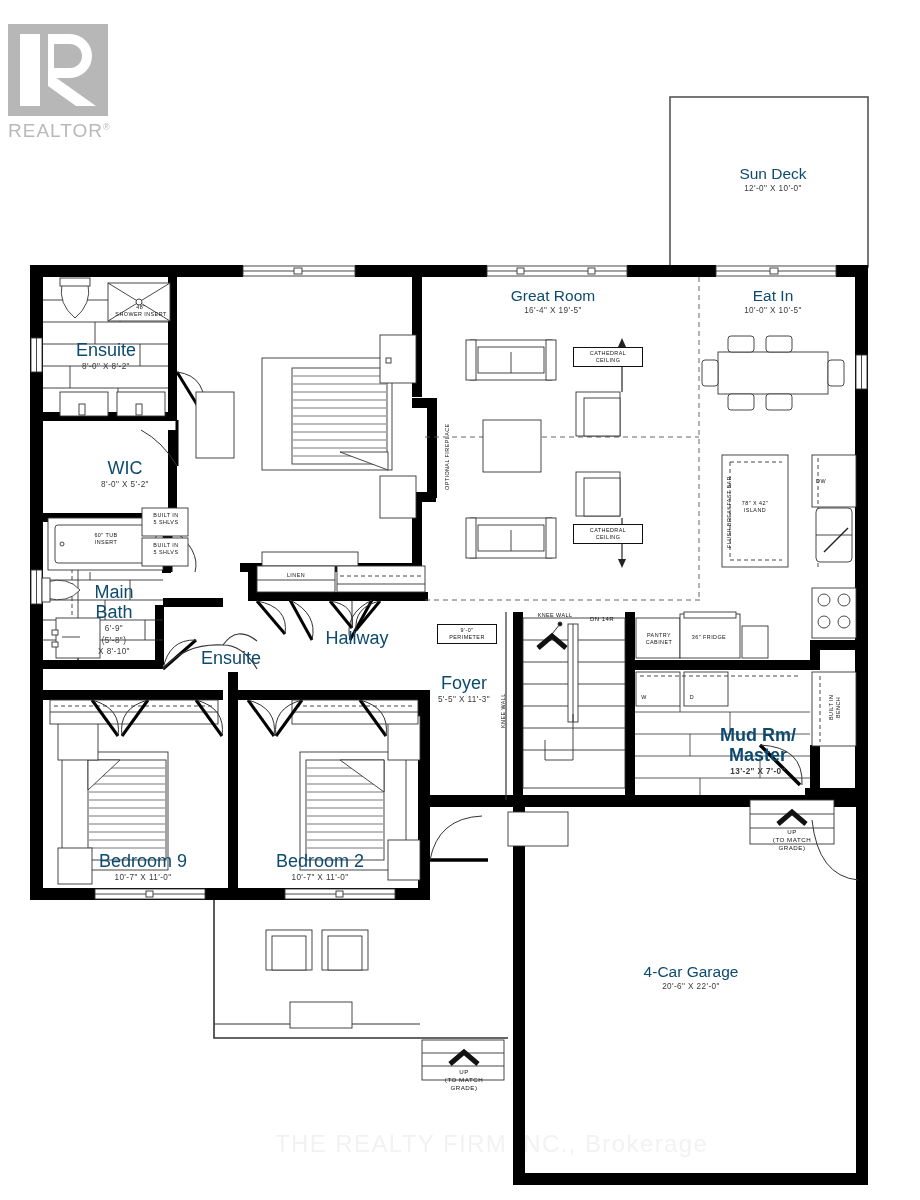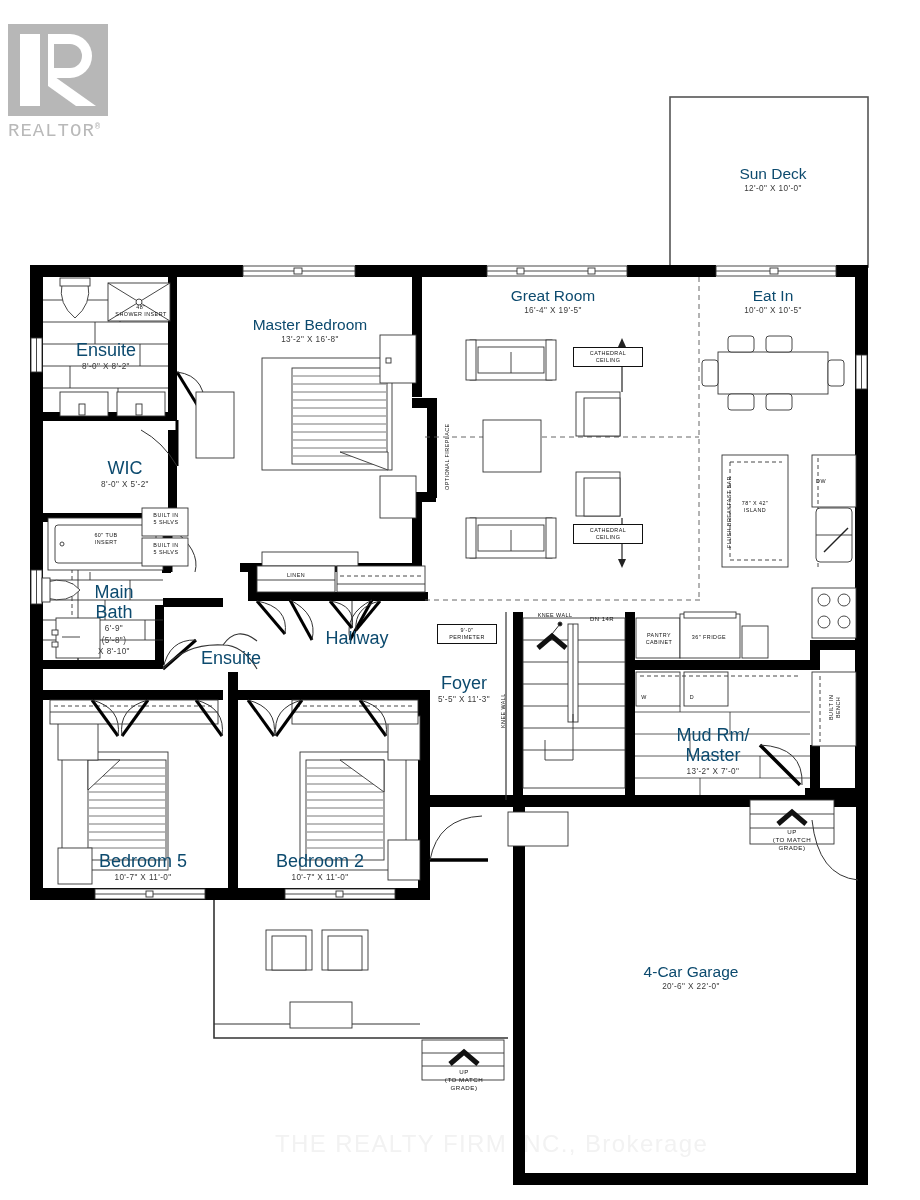--- a/index.html
+++ b/index.html
@@ -5,21 +5,21 @@
   html,body{margin:0;padding:0;background:#ffffff;}
   body{width:920px;height:1200px;position:relative;overflow:hidden;
        font-family:"Liberation Sans",sans-serif;color:#000;}
   #plan{position:absolute;left:0;top:0;width:920px;height:1200px;}
 
   
   .logo{position:absolute;left:8px;top:24px;width:180px;height:120px;}
   .logo-mark{position:absolute;left:0;top:0;width:100px;height:92px;background:#b7b7b7;}
   .logo-r{position:absolute;left:10px;top:8px;width:80px;height:76px;}
   .logo-txt{position:absolute;left:0;top:96px;font-size:19px;letter-spacing:1px;
-            color:#b9b9b9;font-family:Liberation Mono, monospace;font-weight:400;}
+            color:#b9b9b9;font-family:Liberation Sans, sans-serif;font-weight:400;}
   .logo-txt sup{font-size:9px;vertical-align:super;}
 
   
   .watermark{position:absolute;left:275px;top:1130px;width:400px;text-align:center;
              font-size:24px;letter-spacing:1.4px;color:#f2f2f2;white-space:nowrap;
              font-family:"Liberation Sans",sans-serif;}
 
   
   .room{position:absolute;text-align:center;line-height:1.12;}
   .room .nm{font-size:15.5px;color:#0c4a6e;white-space:nowrap;}
@@ -470,24 +470,20 @@
   <div class="room" style="left:478px;top:287px;width:150px;">
     <div class="nm">Great Room</div>
     <div class="dim">16'-4" X 19'-5"</div>
   </div>
 
   <div class="room" style="left:700px;top:287px;width:146px;">
     <div class="nm">Eat In</div>
     <div class="dim">10'-0" X 10'-5"</div>
   </div>
 
-  <div class="room" style="left:222px;top:316px;width:176px;">
-    <div class="nm">Master Bedroom</div>
-    <div class="dim">13'-2" X 16'-8"</div>
-  </div>
 
   <div class="room" style="left:44px;top:340px;width:124px;">
     <div class="nm sm">Ensuite</div>
     <div class="dim">8'-0" X 8'-2"</div>
   </div>
 
   <div class="room" style="left:70px;top:458px;width:110px;">
     <div class="nm sm">WIC</div>
     <div class="dim">8'-0" X 5'-2"</div>
   </div>
@@ -506,28 +502,28 @@
 
   <div class="room" style="left:302px;top:628px;width:110px;">
     <div class="nm sm">Hallway</div>
   </div>
 
   <div class="room" style="left:410px;top:673px;width:108px;">
     <div class="nm sm">Foyer</div>
     <div class="dim">5'-5" X 11'-3"</div>
   </div>
 
-  <div class="room" style="left:639px;top:725px;width:148px;">
+  <div class="room" style="left:684px;top:725px;width:148px;font-weight:bold;">
     <div class="nm sm">Mud Rm/</div>
     <div class="nm sm">Master</div>
     <div class="dim">13'-2" X 7'-0"</div>
   </div>
 
   <div class="room" style="left:78px;top:851px;width:130px;">
-    <div class="nm sm">Bedroom 5</div>
+    <div class="nm sm">Bedroom 9</div>
     <div class="dim">10'-7" X 11'-0"</div>
   </div>
 
   <div class="room" style="left:255px;top:851px;width:130px;">
     <div class="nm sm">Bedroom 2</div>
     <div class="dim">10'-7" X 11'-0"</div>
   </div>
 
 
   <div class="room" style="left:610px;top:963px;width:162px;">

